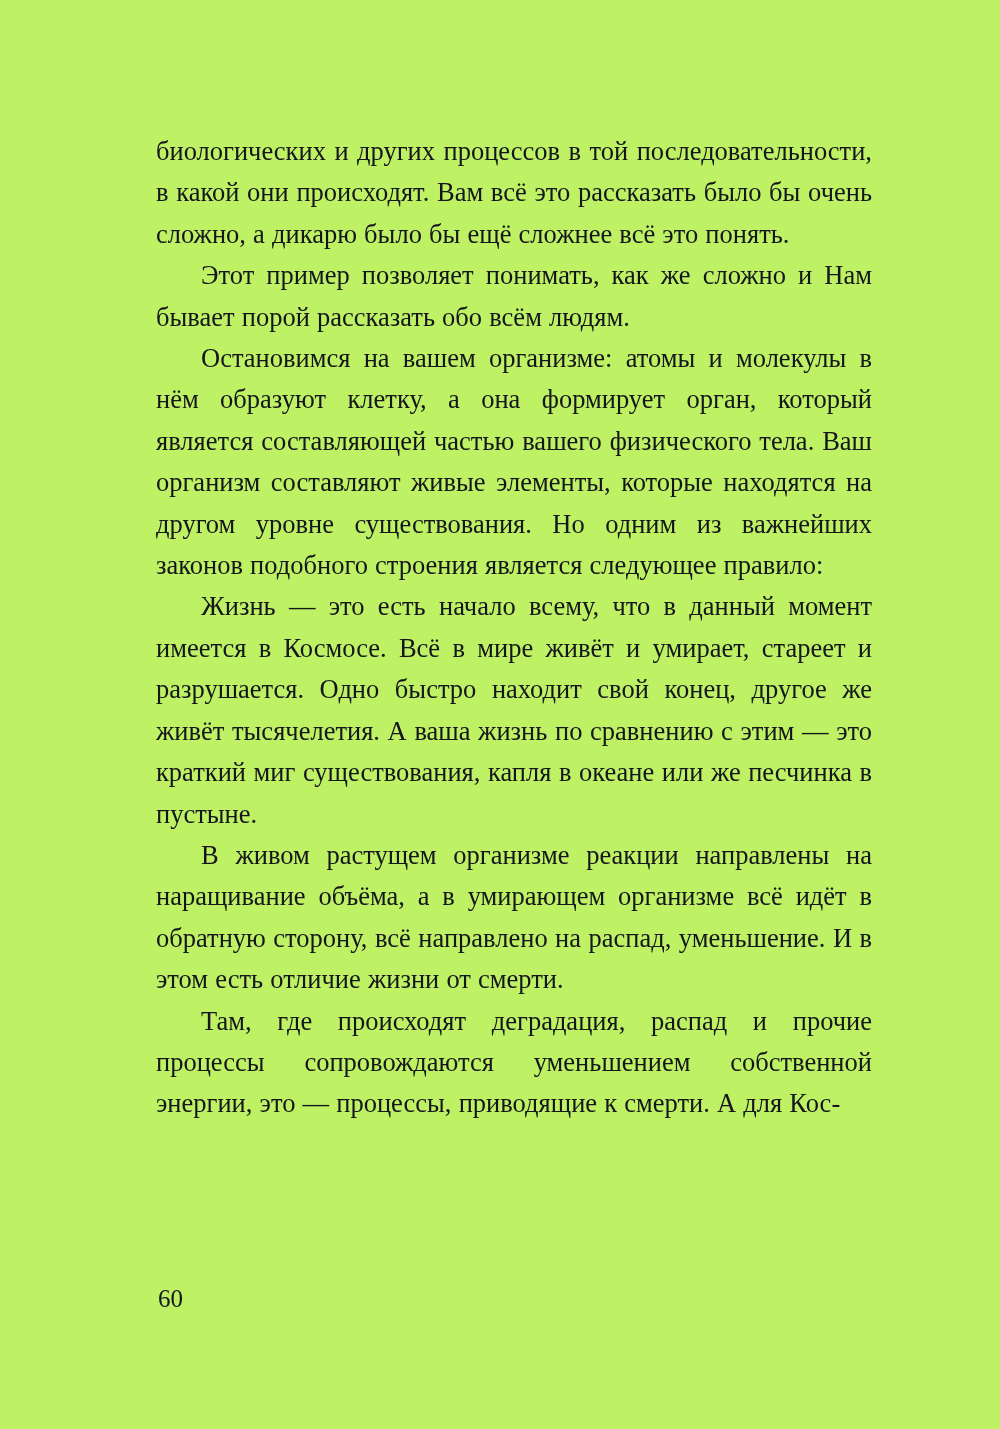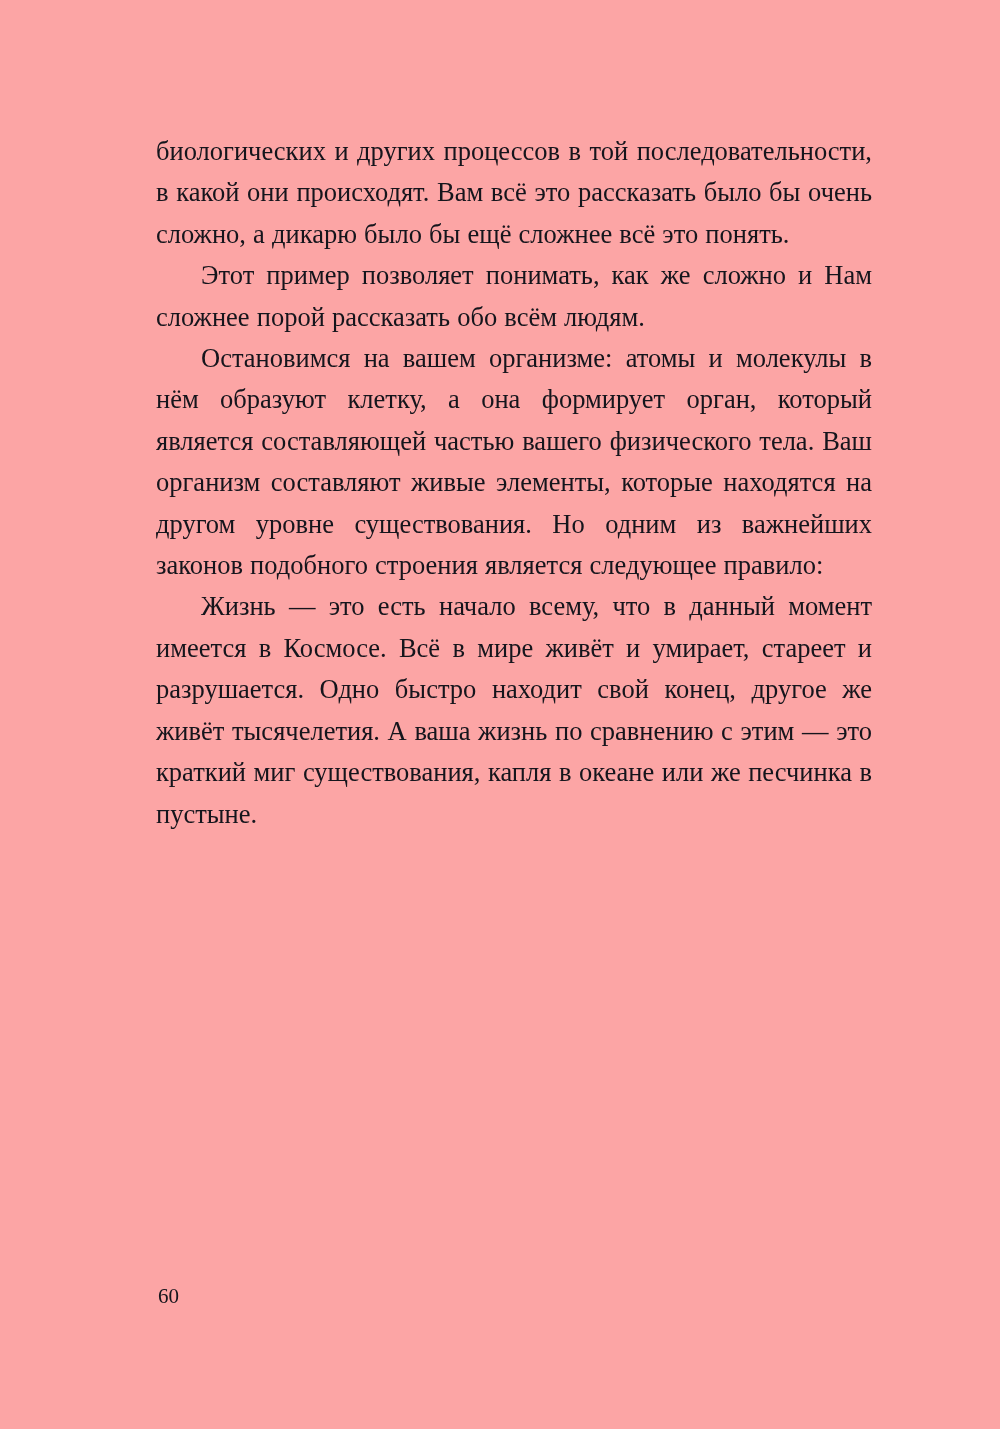--- a/index.html
+++ b/index.html
@@ -13,21 +13,21 @@
     background: #ffffff;
     font-family: "Liberation Serif", "DejaVu Serif", serif;
     color: #15151c;
     -webkit-font-smoothing: antialiased;
   }
 
   .page {
     position: relative;
     width: 1000px;
     height: 1429px;
-    background: #fca5a5;
+    background: #bef264;
     box-sizing: border-box;
     overflow: hidden;
   }
 
   .text-block {
     position: absolute;
     left: 156px;
     top: 131px;
     width: 716px;
   }
@@ -59,41 +59,43 @@
     width: 100%;
   }
   .para.no-stretch::after {
     content: none;
   }
 
   .page-number {
     position: absolute;
     left: 158px;
     top: 1286px;
-    font-size: 21px;
+    font-size: 25px;
     line-height: 1;
     color: #15151c;
     font-family: "Liberation Serif", "DejaVu Serif", serif;
   }
 </style>
 </head>
 <body>
 
 <div class="page">
 
   <div class="text-block">
 
     <p class="para first no-stretch">биологических и других процессов в той последовательности, в какой они происходят. Вам всё это рассказать было бы очень сложно, а дикарю было бы ещё сложнее всё это понять.</p>
 
-    <p class="para no-stretch">Этот пример позволяет понимать, как же сложно и Нам сложнее порой рассказать обо всём людям.</p>
+    <p class="para no-stretch">Этот пример позволяет понимать, как же сложно и Нам бывает порой рассказать обо всём людям.</p>
 
     <p class="para no-stretch">Остановимся на вашем организме: атомы и молекулы в нём образуют клетку, а она формирует орган, который является составляющей частью вашего физического тела. Ваш организм составляют живые элементы, которые находятся на другом уровне существования. Но одним из важнейших законов подобного строения является следующее правило:</p>
 
     <p class="para no-stretch">Жизнь — это есть начало всему, что в данный момент имеется в Космосе. Всё в мире живёт и умирает, стареет и разрушается. Одно быстро находит свой конец, другое же живёт тысячелетия. А ваша жизнь по сравнению с этим — это краткий миг существования, капля в океане или же песчинка в пустыне.</p>
 
 
+    <p class="para no-stretch">В живом растущем организме реакции направлены на наращивание объёма, а в умирающем организме всё идёт в обратную сторону, всё направлено на распад, уменьшение. И в этом есть отличие жизни от смерти.</p>
 
+    <p class="para no-stretch">Там, где происходят деградация, распад и прочие процессы сопровождаются уменьшением собственной энергии, это — процессы, приводящие к смерти. А для Кос-</p>
 
   </div>
 
   <div class="page-number">60</div>
 
 </div>
 
 </body></html>

